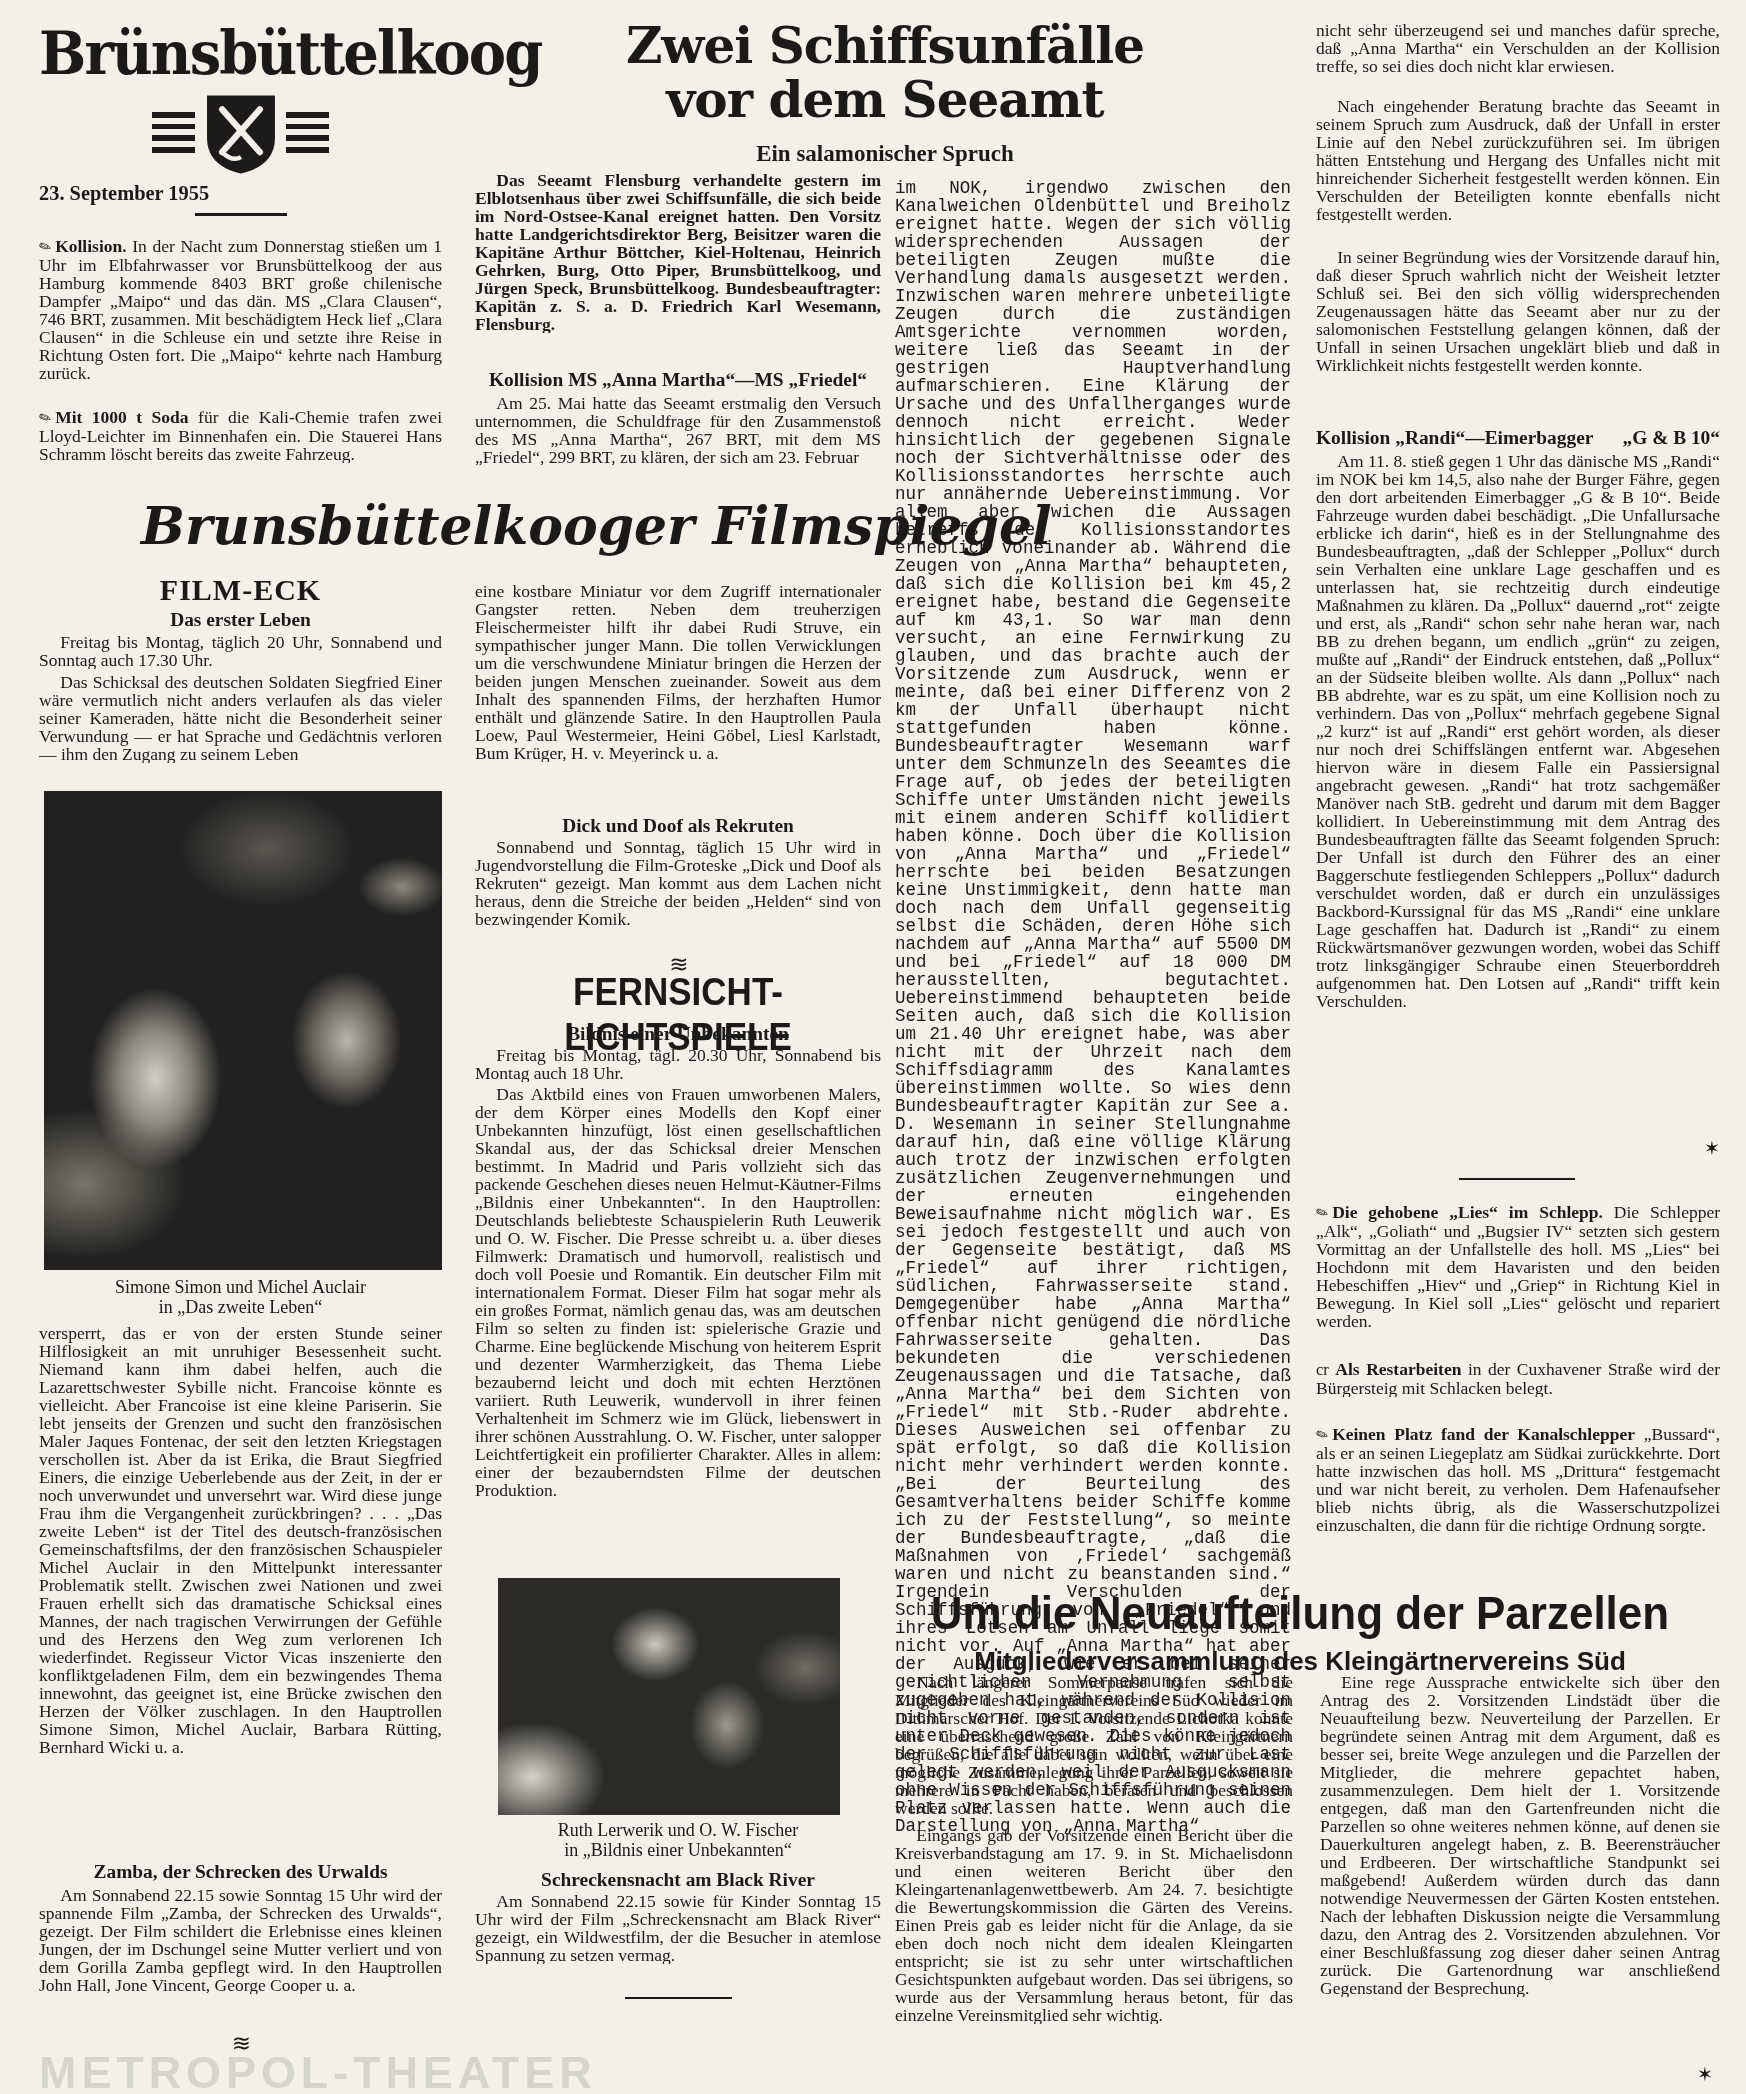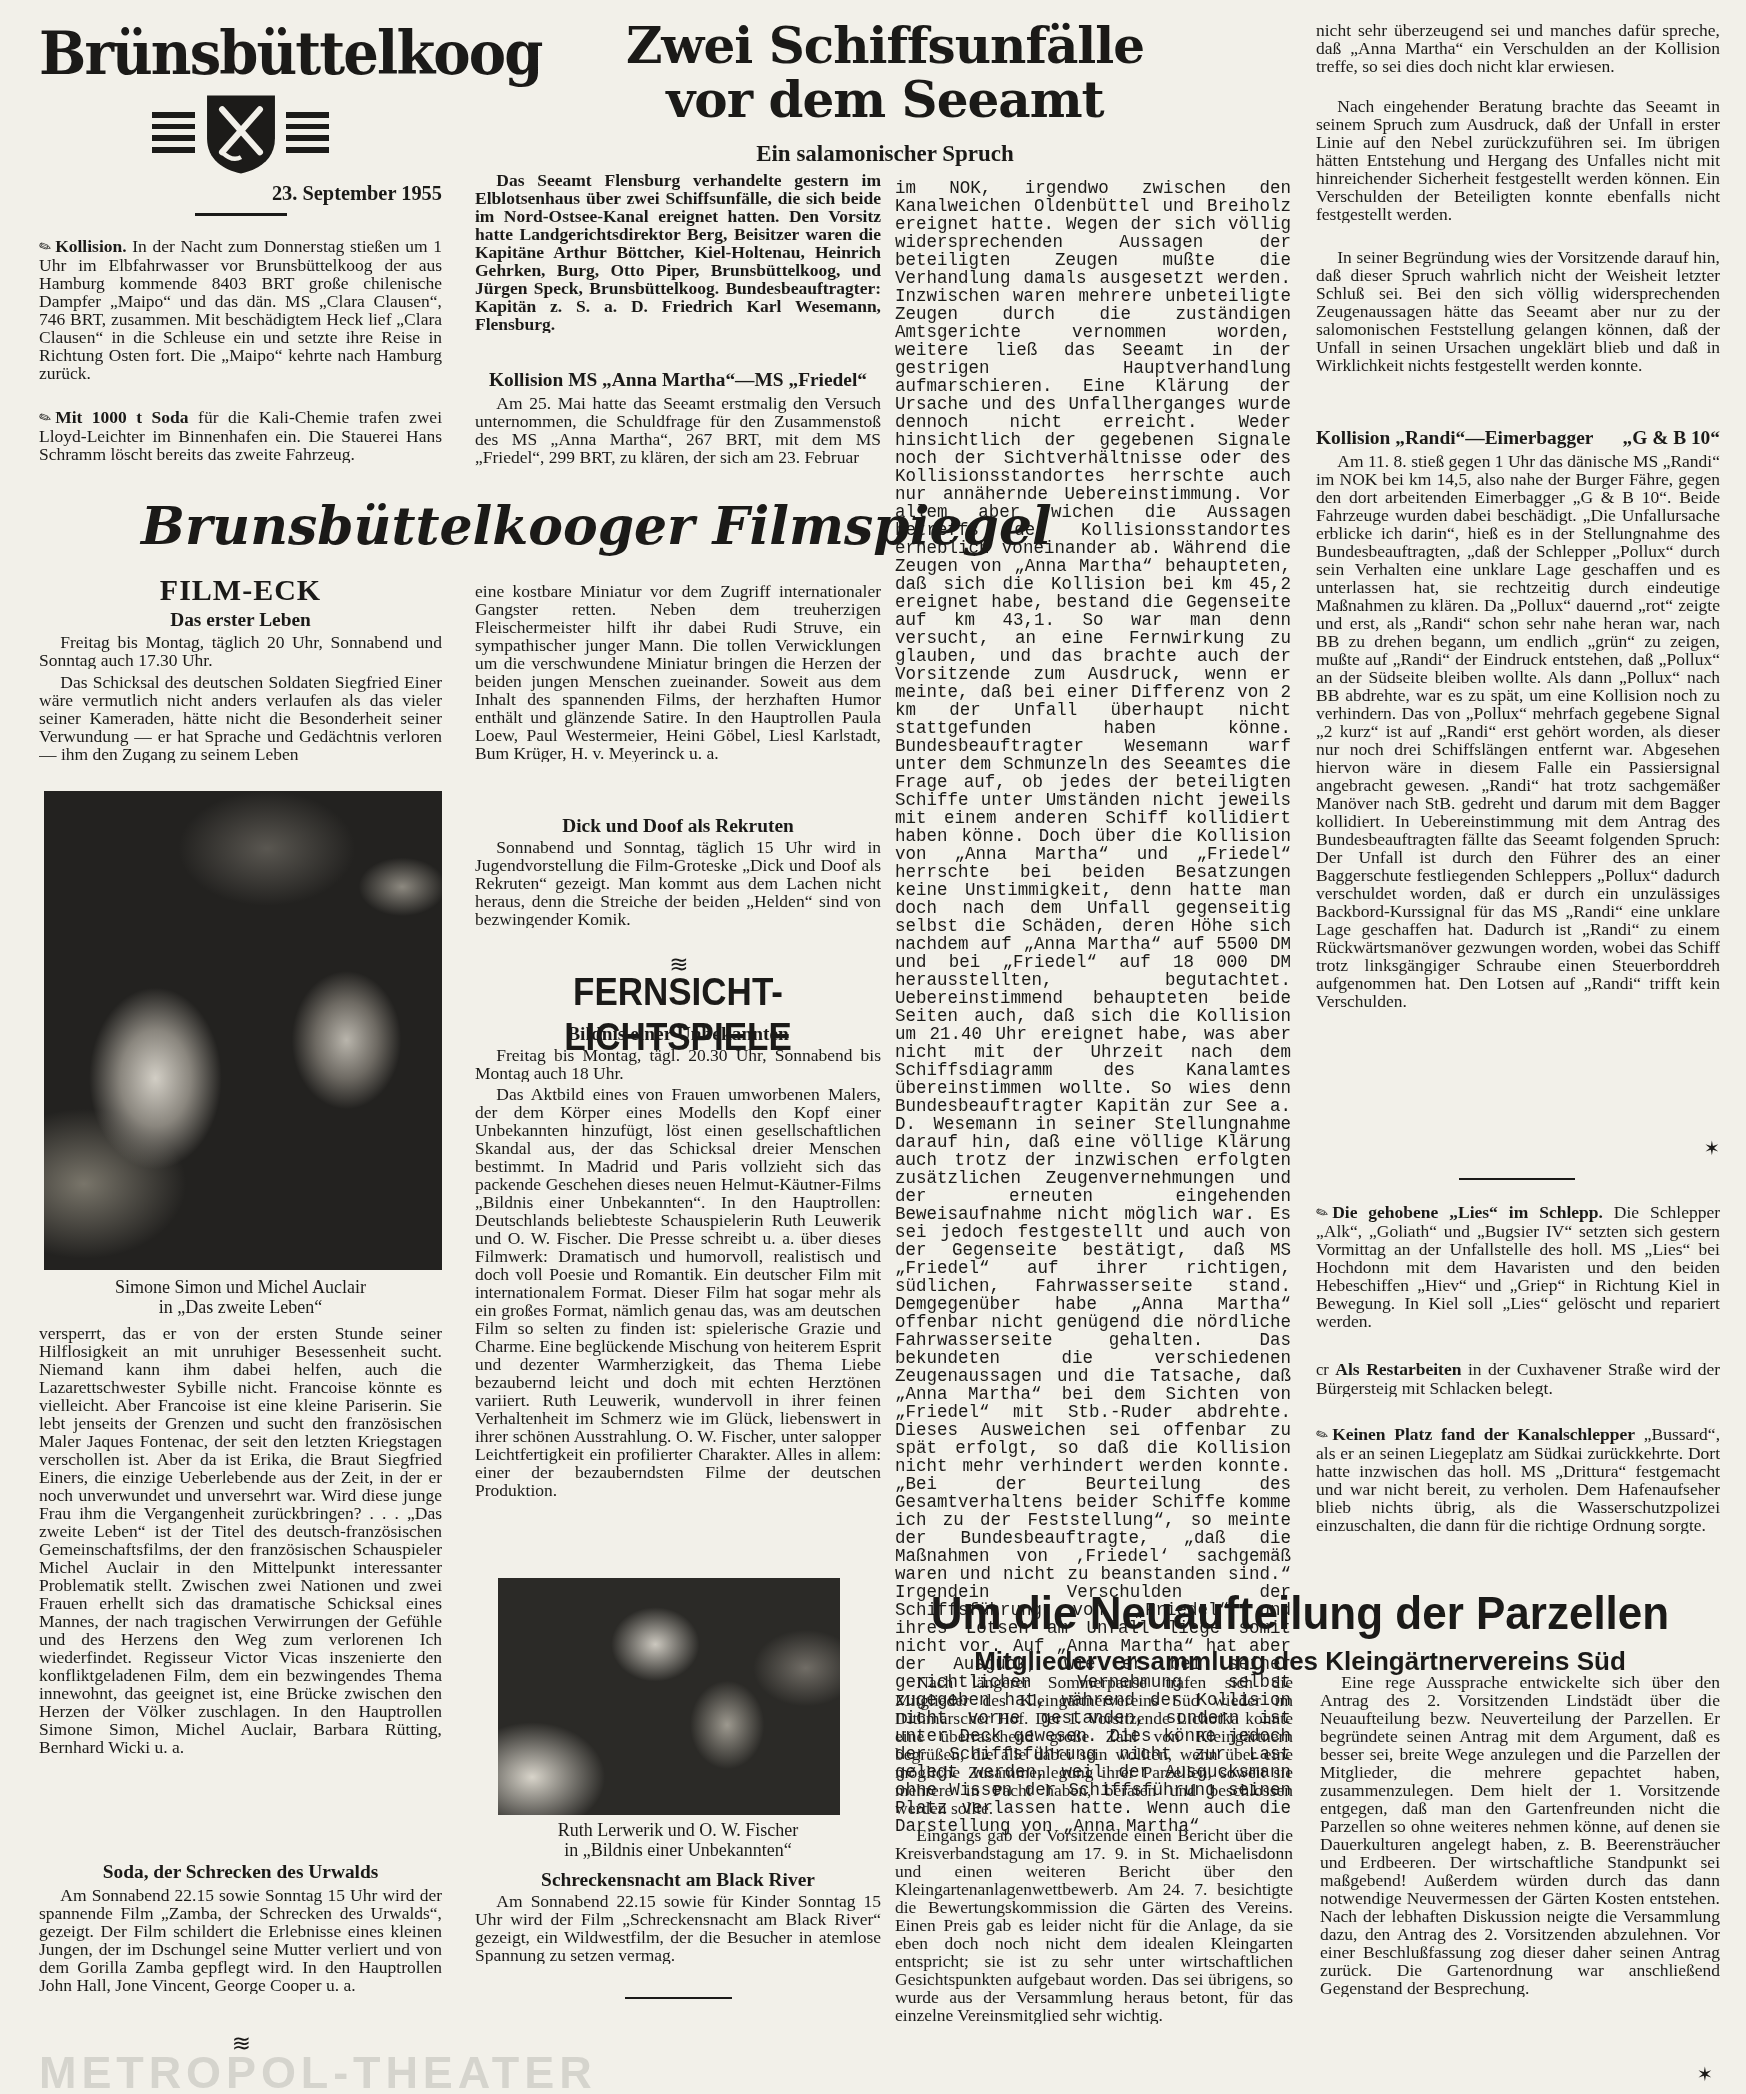--- a/index.html
+++ b/index.html
@@ -13,21 +13,21 @@
   .filmtitle{font-weight:bold;font-size:19.4px;text-align:center;margin:0;}
   .caption{font-size:18px;line-height:20.4px;text-align:center;margin:0;}
   .rule{height:2.9px;background:#1b1a18;}
   .ornament{font-size:14.6px;color:#2a2927;display:inline-block;transform:rotate(-25deg);margin-right:3.9px;}
   .star{font-size:19.4px;}
   .wave{font-size:23px;text-align:center;letter-spacing:-1.9px;}
   .mast1{font-family:"DejaVu Serif",serif;font-weight:bold;font-size:56px;letter-spacing:-1.9px;
          text-align:center;margin:0;transform:scaleY(1.08);}
   .mast2{font-family:"DejaVu Serif",serif;font-weight:bold;font-size:47px;letter-spacing:-1.9px;margin:0;}
   .stripes{width:43px;height:45px;background:repeating-linear-gradient(180deg,#1c1b19 0 5.8px,rgba(0,0,0,0) 5.8px 11.6px);}
-  .datetxt{font-weight:bold;font-size:20.4px;text-align:right;margin:0;}
+  .datetxt{font-weight:bold;font-size:20.4px;text-align:left;margin:0;}
   .headline{font-family:"DejaVu Serif",serif;font-weight:bold;text-align:center;margin:0;
             font-size:50px;line-height:54px;letter-spacing:-1px;}
   .subhead{font-weight:bold;font-size:23px;text-align:center;margin:0;}
   .banner{font-family:"DejaVu Serif",serif;font-style:italic;font-weight:bold;font-size:52px;
           white-space:nowrap;margin:0;}
   .cinehead1{font-family:"Liberation Serif",serif;font-weight:bold;font-size:30px;letter-spacing:1px;
              text-align:center;margin:0;}
   .cinehead2{font-family:"Liberation Sans",sans-serif;font-weight:bold;font-size:35px;letter-spacing:0px;
              text-align:center;margin:0;transform:scale(1,1.12);}
   .photo{background-color:#232220;}
@@ -155,21 +155,21 @@
   </div>
   <div class="abs photo photo1" style="left:44px;top:791px;width:398px;height:479px;"></div>
   <div class="abs" style="left:39px;top:1277px;width:403px;">
     <p class="caption">Simone Simon und Michel Auclair</p>
     <p class="caption">in „Das zweite Leben“</p>
   </div>
   <div class="abs" style="left:39px;top:1324px;width:403px;height:532px;">
     <p class="p">versperrt, das er von der ersten Stunde seiner Hilflosigkeit an mit unruhiger Besessenheit sucht. Niemand kann ihm dabei helfen, auch die Lazarettschwester Sybille nicht. Francoise könnte es vielleicht. Aber Francoise ist eine kleine Pariserin. Sie lebt jenseits der Grenzen und sucht den französischen Maler Jaques Fontenac, der seit den letzten Kriegstagen verschollen ist. Aber da ist Erika, die Braut Siegfried Einers, die einzige Ueberlebende aus der Zeit, in der er noch unverwundet und unversehrt war. Wird diese junge Frau ihm die Vergangenheit zurückbringen? . . . „Das zweite Leben“ ist der Titel des deutsch-französischen Gemeinschaftsfilms, der den französischen Schauspieler Michel Auclair in den Mittelpunkt interessanter Problematik stellt. Zwischen zwei Nationen und zwei Frauen erhellt sich das dramatische Schicksal eines Mannes, der nach tragischen Verwirrungen der Gefühle und des Herzens den Weg zum verlorenen Ich wiederfindet. Regisseur Victor Vicas inszenierte den konfliktgeladenen Film, dem ein bezwingendes Thema innewohnt, das geeignet ist, eine Brücke zwischen den Herzen der Völker zuschlagen. In den Hauptrollen Simone Simon, Michel Auclair, Barbara Rütting, Bernhard Wicki u. a.</p>
   </div>
   <div class="abs" style="left:39px;top:1861px;width:403px;">
-    <p class="filmtitle">Soda, der Schrecken des Urwalds</p>
+    <p class="filmtitle">Zamba, der Schrecken des Urwalds</p>
   </div>
   <div class="abs" style="left:39px;top:1886px;width:403px;height:149px;">
     <p class="p ind">Am Sonnabend 22.15 sowie Sonntag 15 Uhr wird der spannende Film „Zamba, der Schrecken des Urwalds“, gezeigt. Der Film schildert die Erlebnisse eines kleinen Jungen, der im Dschungel seine Mutter verliert und von dem Gorilla Zamba gepflegt wird. In den Hauptrollen John Hall, Jone Vincent, George Cooper u. a.</p>
   </div>
   <div class="abs wave" style="left:39px;top:2030px;width:403px;">≋</div>
   <div class="abs" style="left:39px;top:2047px;width:446px;">
     <p class="ghost">METROPOL-THEATER</p>
   </div>
 
   <div class="abs" style="left:475px;top:582px;width:406px;height:206px;">

